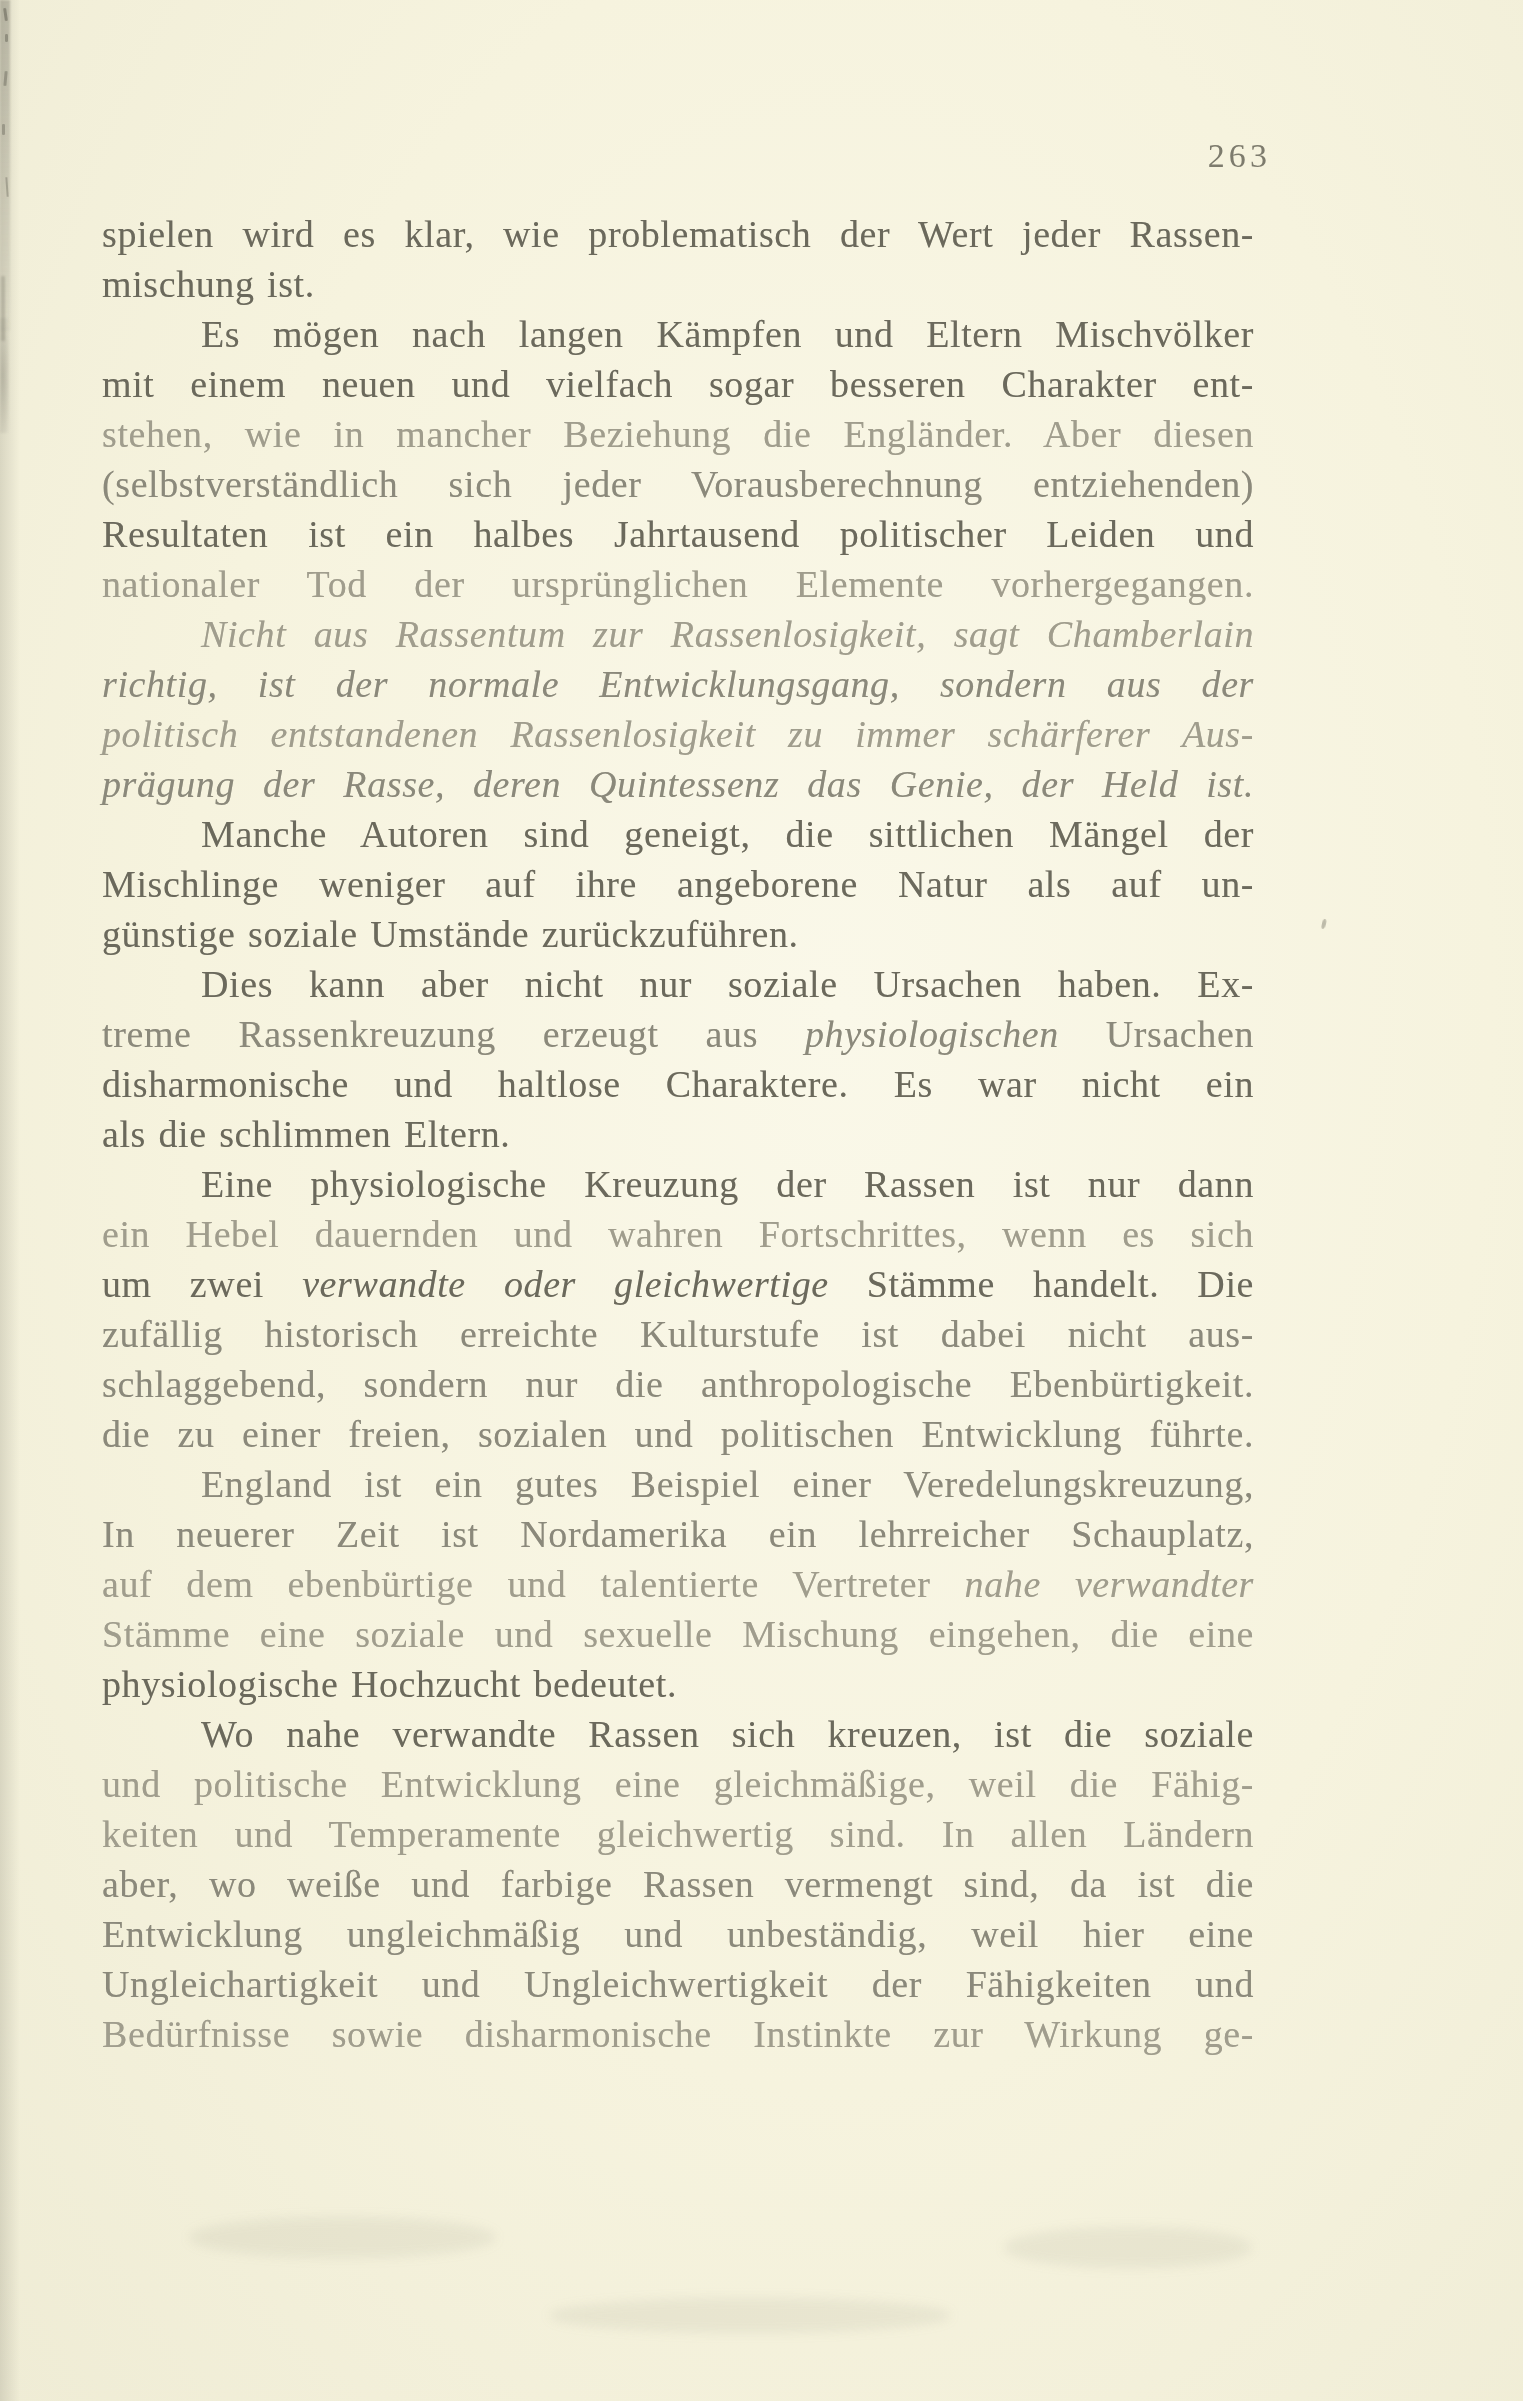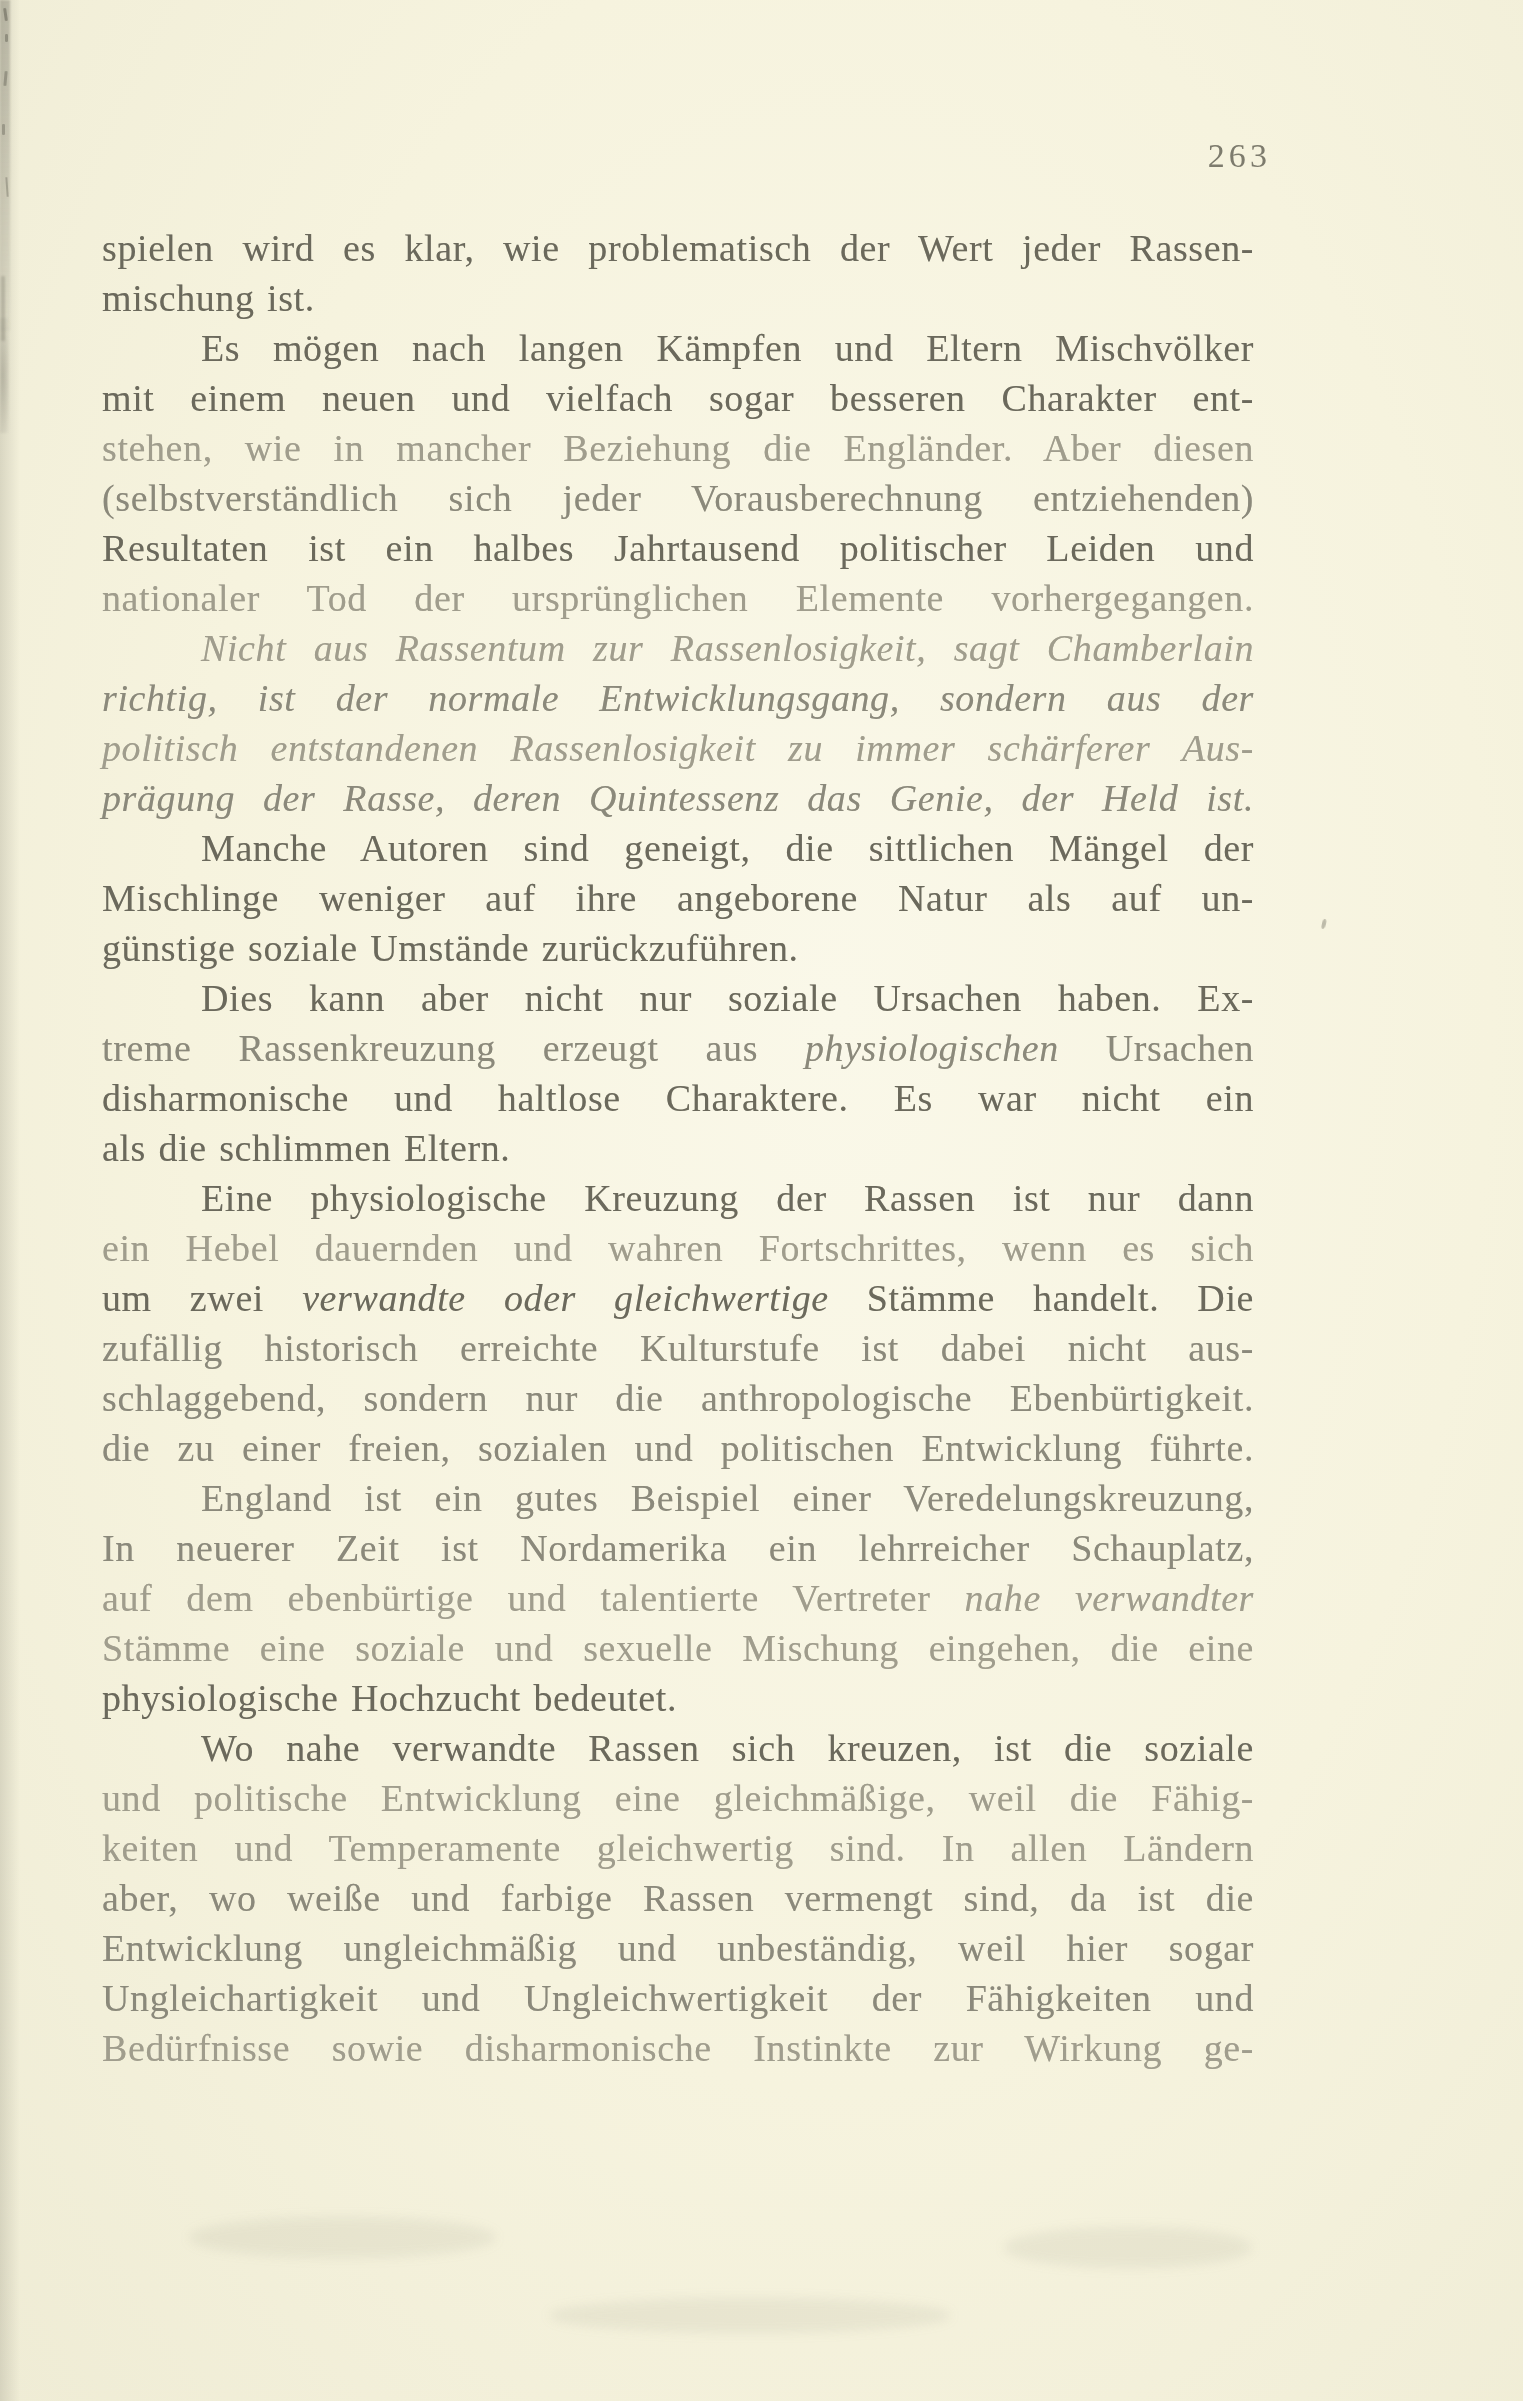--- a/index.html
+++ b/index.html
@@ -23,21 +23,21 @@
     top:137px;
     right:253px;
     font-size:34px;
     letter-spacing:4.1px;
     color:var(--pagenum);
     filter:blur(0.2px);
   }
   .page-text{
     position:absolute;
     left:102px;
-    top:223px;
+    top:209px;
     width:1152px;
   }
   .line{
     height:50px;
     line-height:50px;
     font-size:38px;
     color:var(--ink);
     text-align:justify;
     text-align-last:justify;
     white-space:nowrap;
@@ -135,17 +135,17 @@
     <div class="line f1"><span>die zu einer freien, sozialen und politischen Entwicklung führte.</span></div>
     <div class="line f1 indent"><span>England ist ein gutes Beispiel einer Veredelungskreuzung,</span></div>
     <div class="line f1"><span>In neuerer Zeit ist Nordamerika ein lehrreicher Schauplatz,</span></div>
     <div class="line f2"><span>auf dem ebenbürtige und talentierte Vertreter </span><em>nahe verwandter</em></div>
     <div class="line f2"><span>Stämme eine soziale und sexuelle Mischung eingehen, die eine</span></div>
     <div class="line f0 no-just"><span>physiologische Hochzucht bedeutet.</span></div>
     <div class="line f0 indent"><span>Wo nahe verwandte Rassen sich kreuzen, ist die soziale</span></div>
     <div class="line f2"><span>und politische Entwicklung eine gleichmäßige, weil die Fähig-</span></div>
     <div class="line f2"><span>keiten und Temperamente gleichwertig sind. In allen Ländern</span></div>
     <div class="line f1"><span>aber, wo weiße und farbige Rassen vermengt sind, da ist die</span></div>
-    <div class="line f1"><span>Entwicklung ungleichmäßig und unbeständig, weil hier sogar</span></div>
+    <div class="line f1"><span>Entwicklung ungleichmäßig und unbeständig, weil hier eine</span></div>
     <div class="line f1"><span>Ungleichartigkeit und Ungleichwertigkeit der Fähigkeiten und</span></div>
     <div class="line f2"><span>Bedürfnisse sowie disharmonische Instinkte zur Wirkung ge-</span></div>
   </div>
 
 
 </body></html>

